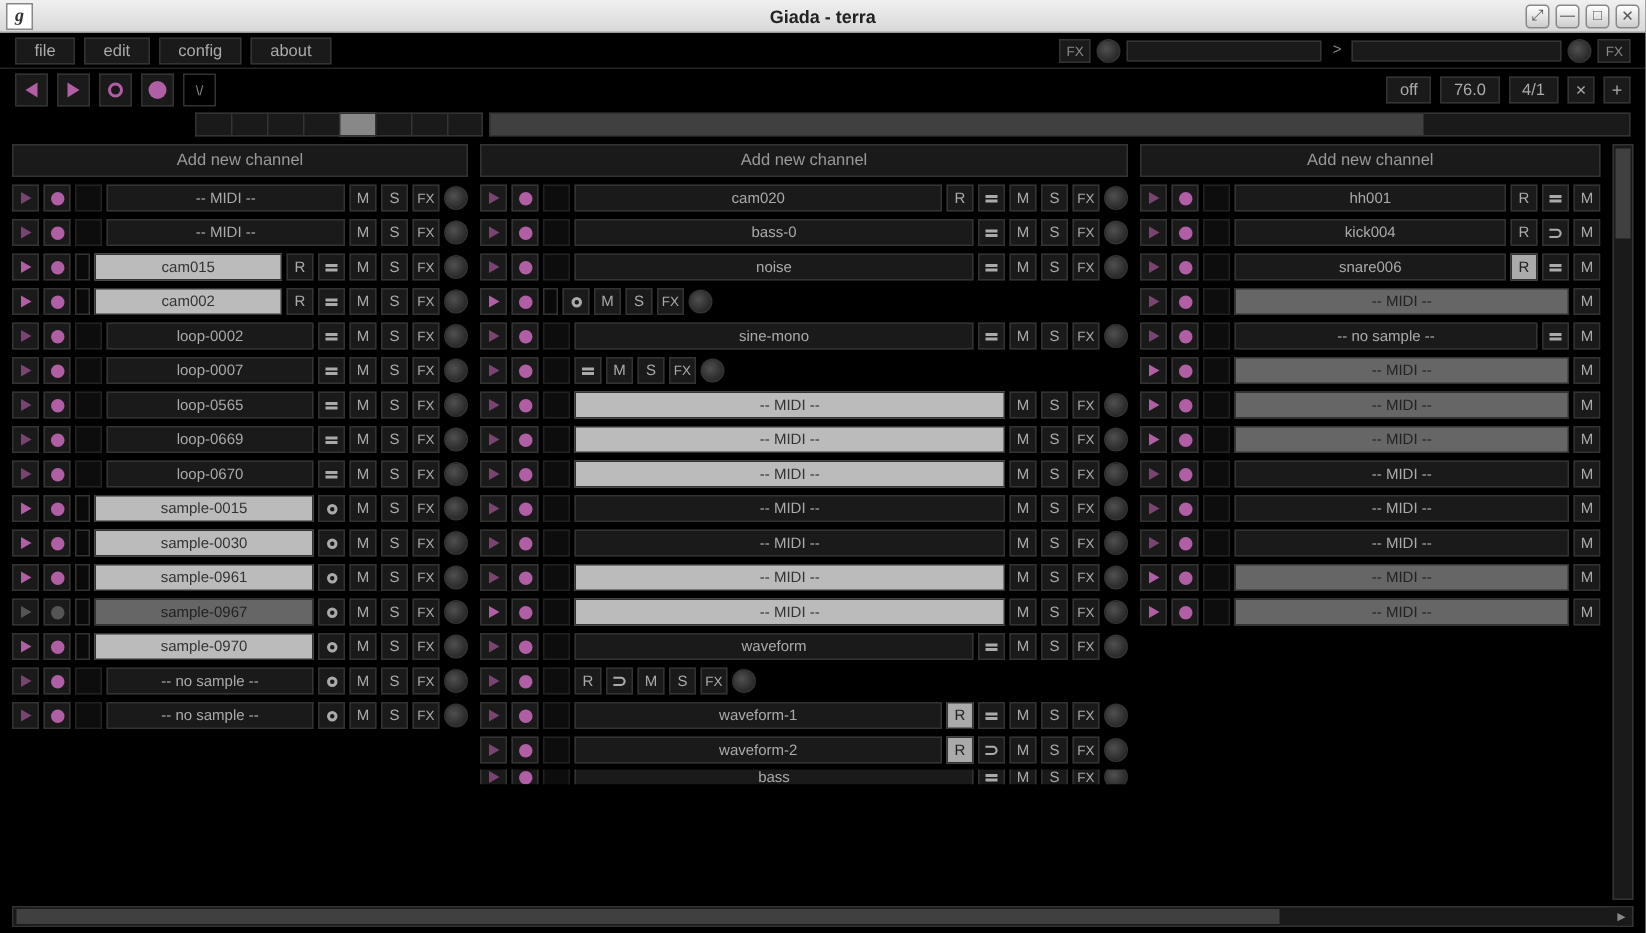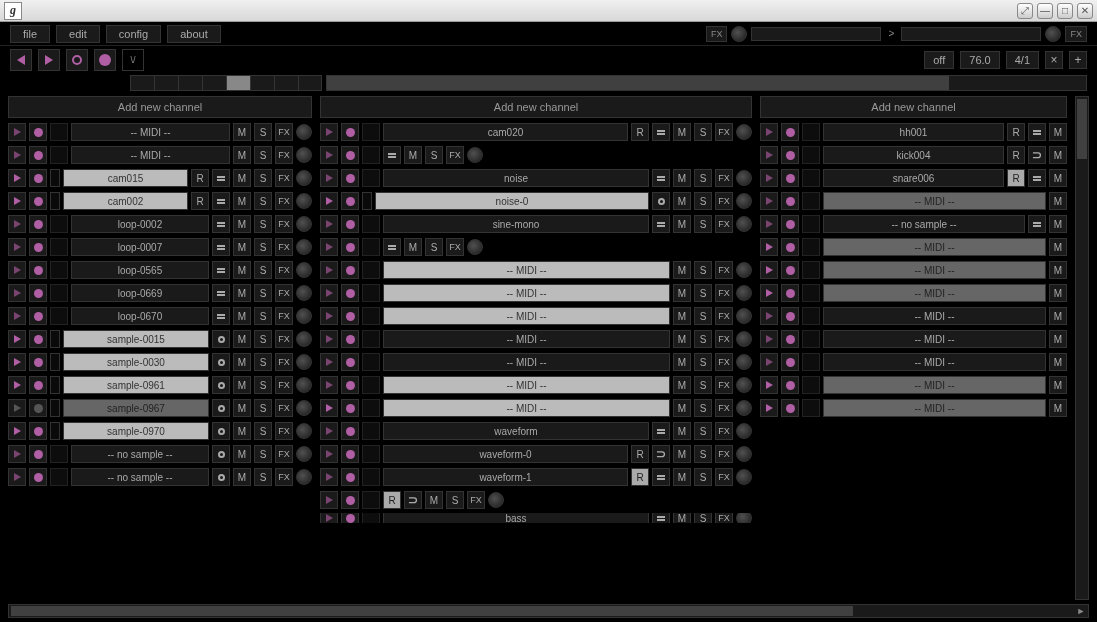--- a/index.html
+++ b/index.html
@@ -63,20 +63,21 @@
   .loopmode { display:flex; flex-direction:column; gap:1px; align-items:center; justify-content:center;}
   .loopmode div{ width:8px;height:2px;background:#aaa;}
   .ubend { font-size:12px; color:#aaa; font-weight:bold;}
 </style>
 </head>
 <body>
 
 <div class="window">
   <div class="titlebar">
     <div class="appicon">g</div>
+    <div class="title">Giada - terra</div>
     <div class="winbtns">
       <div class="winbtn">⤢</div>
       <div class="winbtn">—</div>
       <div class="winbtn">□</div>
       <div class="winbtn">✕</div>
     </div>
   </div>
 
   <div class="app">
     <div class="topbar">
@@ -455,20 +456,21 @@
               <div class="knob"></div>
             </div>
             <div class="row">
               <div class="cell cbtn">
                 <div class="play-sym-sm" style="border-left-color:#7a4470"></div>
               </div>
               <div class="cell cbtn">
                 <div class="rec-sym-sm"></div>
               </div>
               <div class="cell cbtn" style="background:#0d0d0d;border-color:#222;"></div>
+              <div class="cell namecell">bass-0</div>
               <div class="cell cbtn">
                 <div class="loopmode">
                   <div></div>
                   <div></div>
                 </div>
               </div>
               <div class="cell cbtn">M</div>
               <div class="cell cbtn">S</div>
               <div class="cell cbtn" style="font-size:9px;">FX</div>
               <div class="knob"></div>
@@ -494,21 +496,20 @@
               <div class="knob"></div>
             </div>
             <div class="row">
               <div class="cell cbtn">
                 <div class="play-sym-sm"></div>
               </div>
               <div class="cell cbtn">
                 <div class="rec-sym-sm"></div>
               </div>
               <div class="cell cbox"></div>
-              <div class="cell namecell lit">noise-0</div>
               <div class="cell cbtn">
                 <div class="ring"></div>
               </div>
               <div class="cell cbtn">M</div>
               <div class="cell cbtn">S</div>
               <div class="cell cbtn" style="font-size:9px;">FX</div>
               <div class="knob"></div>
             </div>
             <div class="row">
               <div class="cell cbtn">
@@ -668,21 +669,20 @@
               <div class="knob"></div>
             </div>
             <div class="row">
               <div class="cell cbtn">
                 <div class="play-sym-sm" style="border-left-color:#7a4470"></div>
               </div>
               <div class="cell cbtn">
                 <div class="rec-sym-sm"></div>
               </div>
               <div class="cell cbtn" style="background:#0d0d0d;border-color:#222;"></div>
-              <div class="cell namecell">waveform-0</div>
               <div class="cell cbtn" style="">R</div>
               <div class="cell cbtn">
                 <div class="ubend">⊃</div>
               </div>
               <div class="cell cbtn">M</div>
               <div class="cell cbtn">S</div>
               <div class="cell cbtn" style="font-size:9px;">FX</div>
               <div class="knob"></div>
             </div>
             <div class="row">
@@ -707,20 +707,21 @@
               <div class="knob"></div>
             </div>
             <div class="row">
               <div class="cell cbtn">
                 <div class="play-sym-sm" style="border-left-color:#7a4470"></div>
               </div>
               <div class="cell cbtn">
                 <div class="rec-sym-sm"></div>
               </div>
               <div class="cell cbtn" style="background:#0d0d0d;border-color:#222;"></div>
+              <div class="cell namecell">waveform-2</div>
               <div class="cell cbtn" style="background:#aaa;color:#222;">R</div>
               <div class="cell cbtn">
                 <div class="ubend">⊃</div>
               </div>
               <div class="cell cbtn">M</div>
               <div class="cell cbtn">S</div>
               <div class="cell cbtn" style="font-size:9px;">FX</div>
               <div class="knob"></div>
             </div>
             <div class="row" style="height: 10px; overflow: hidden;">

